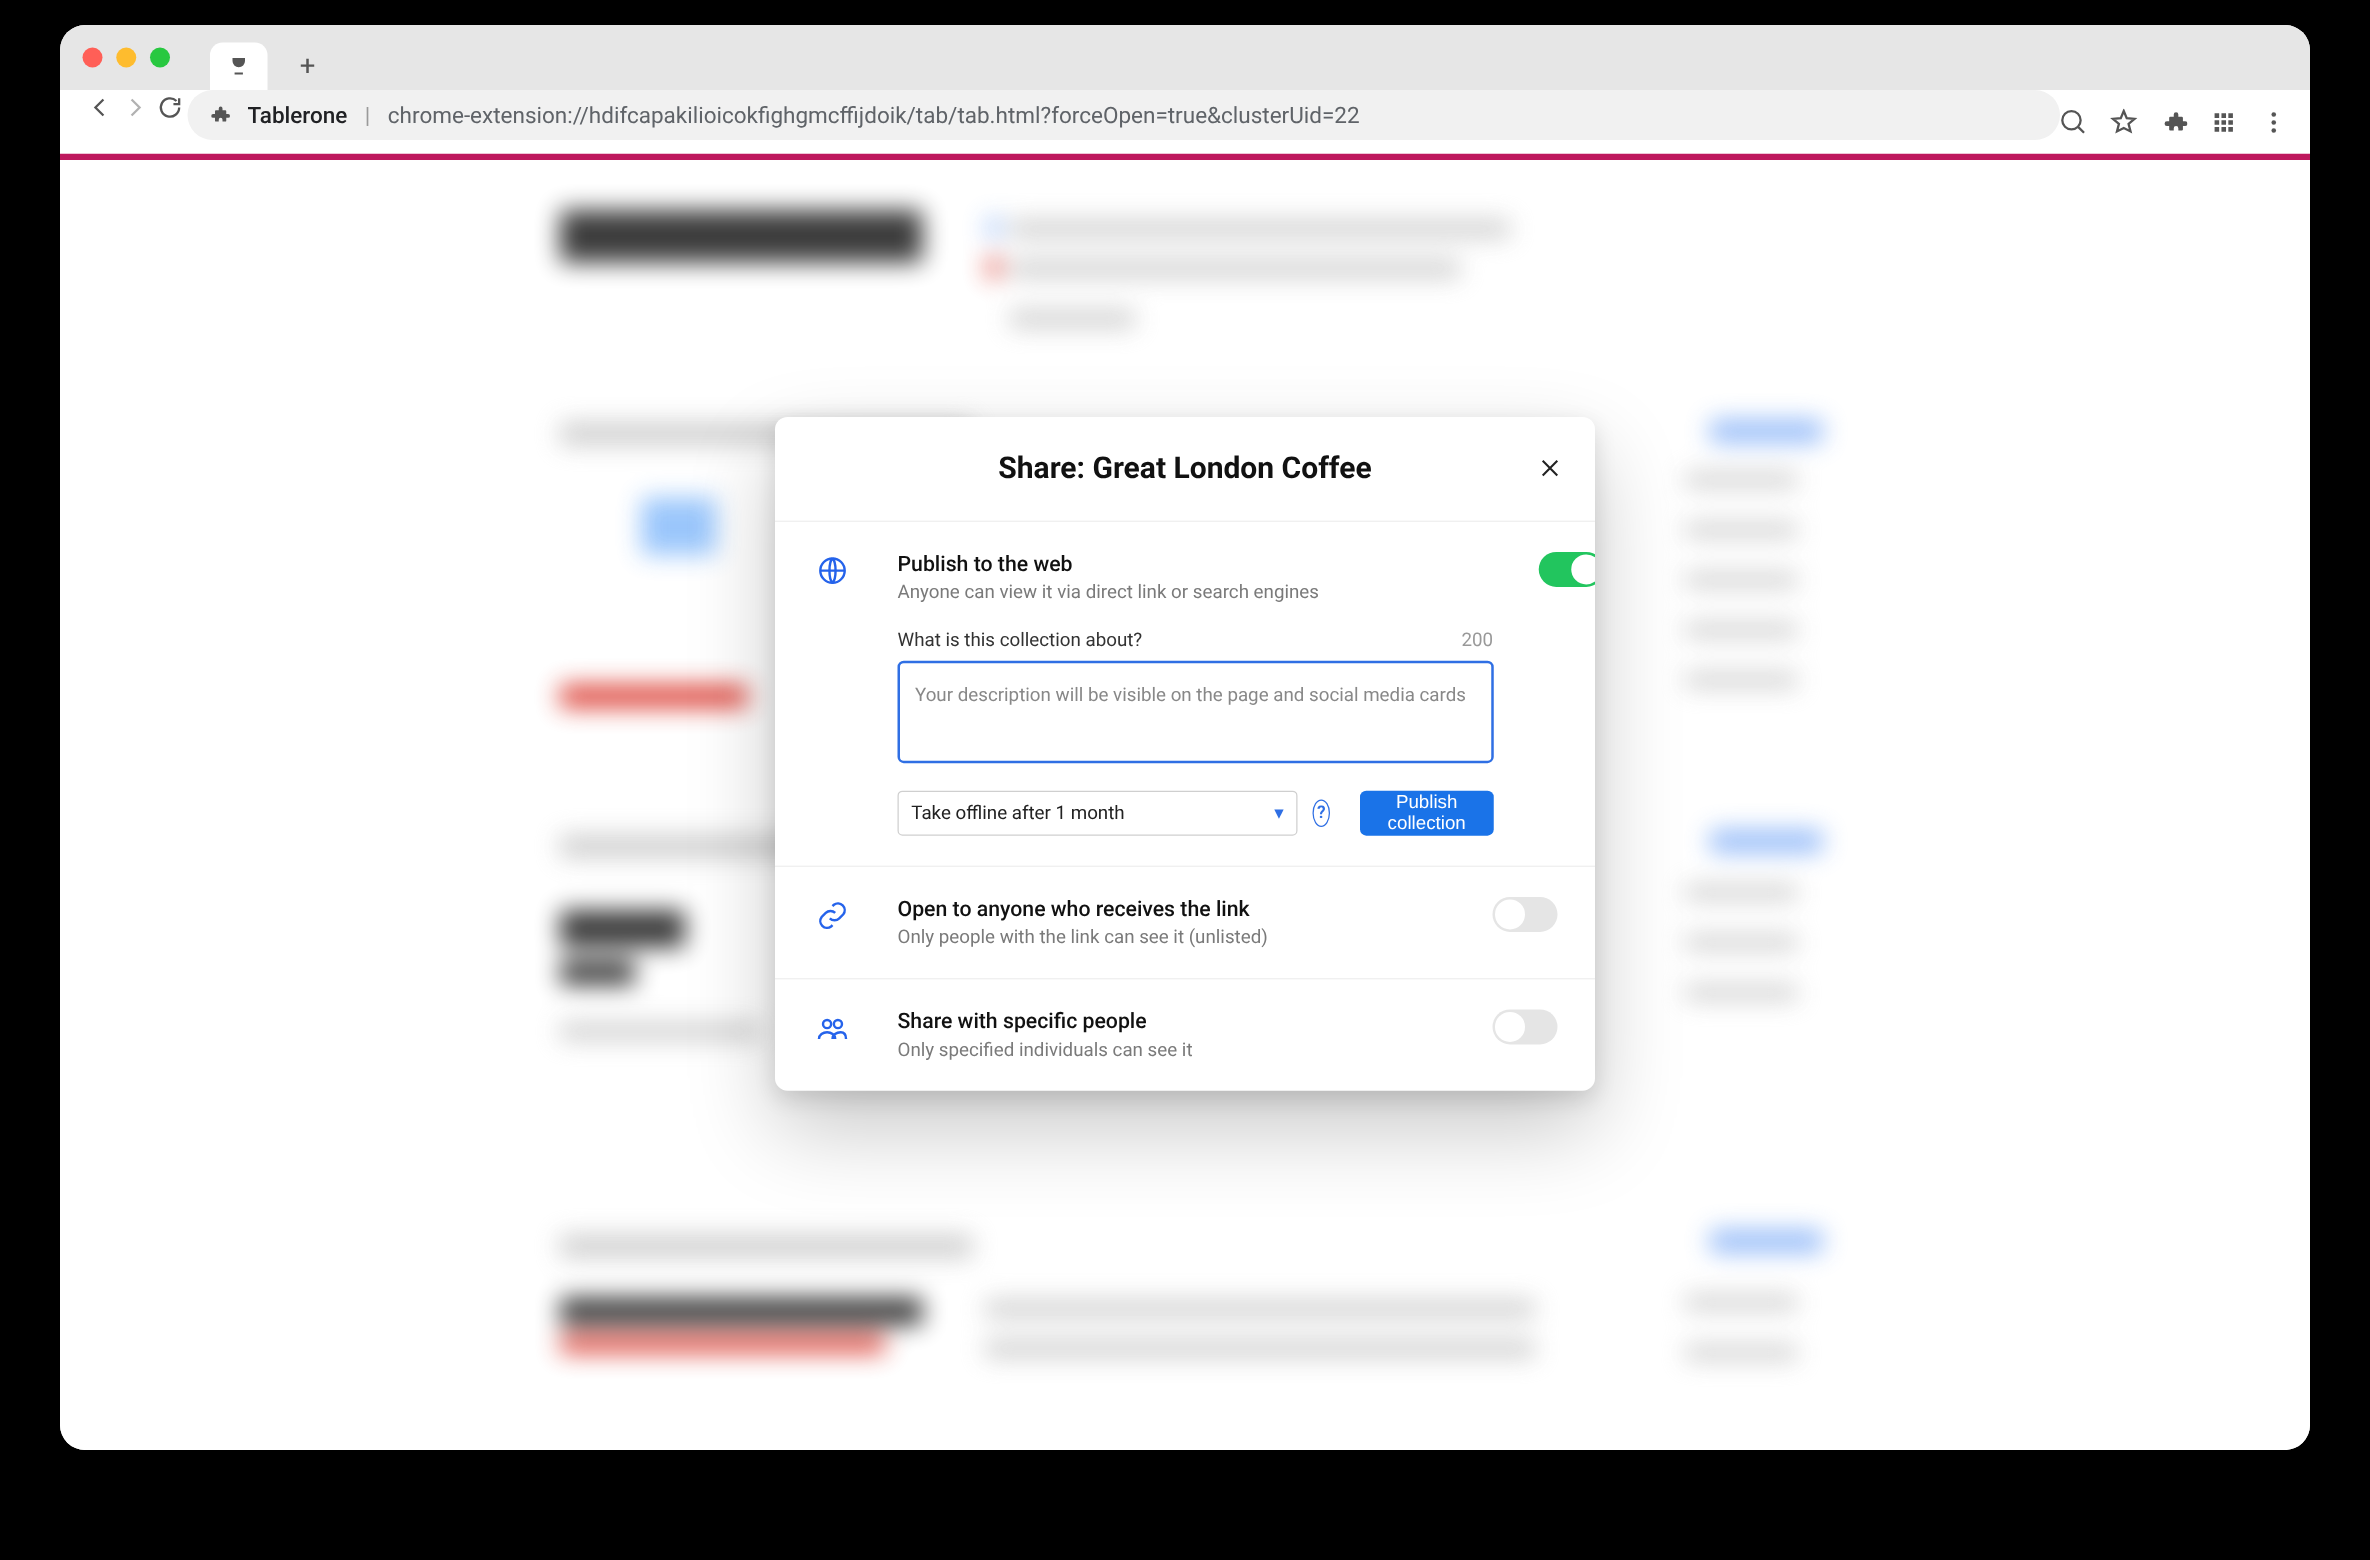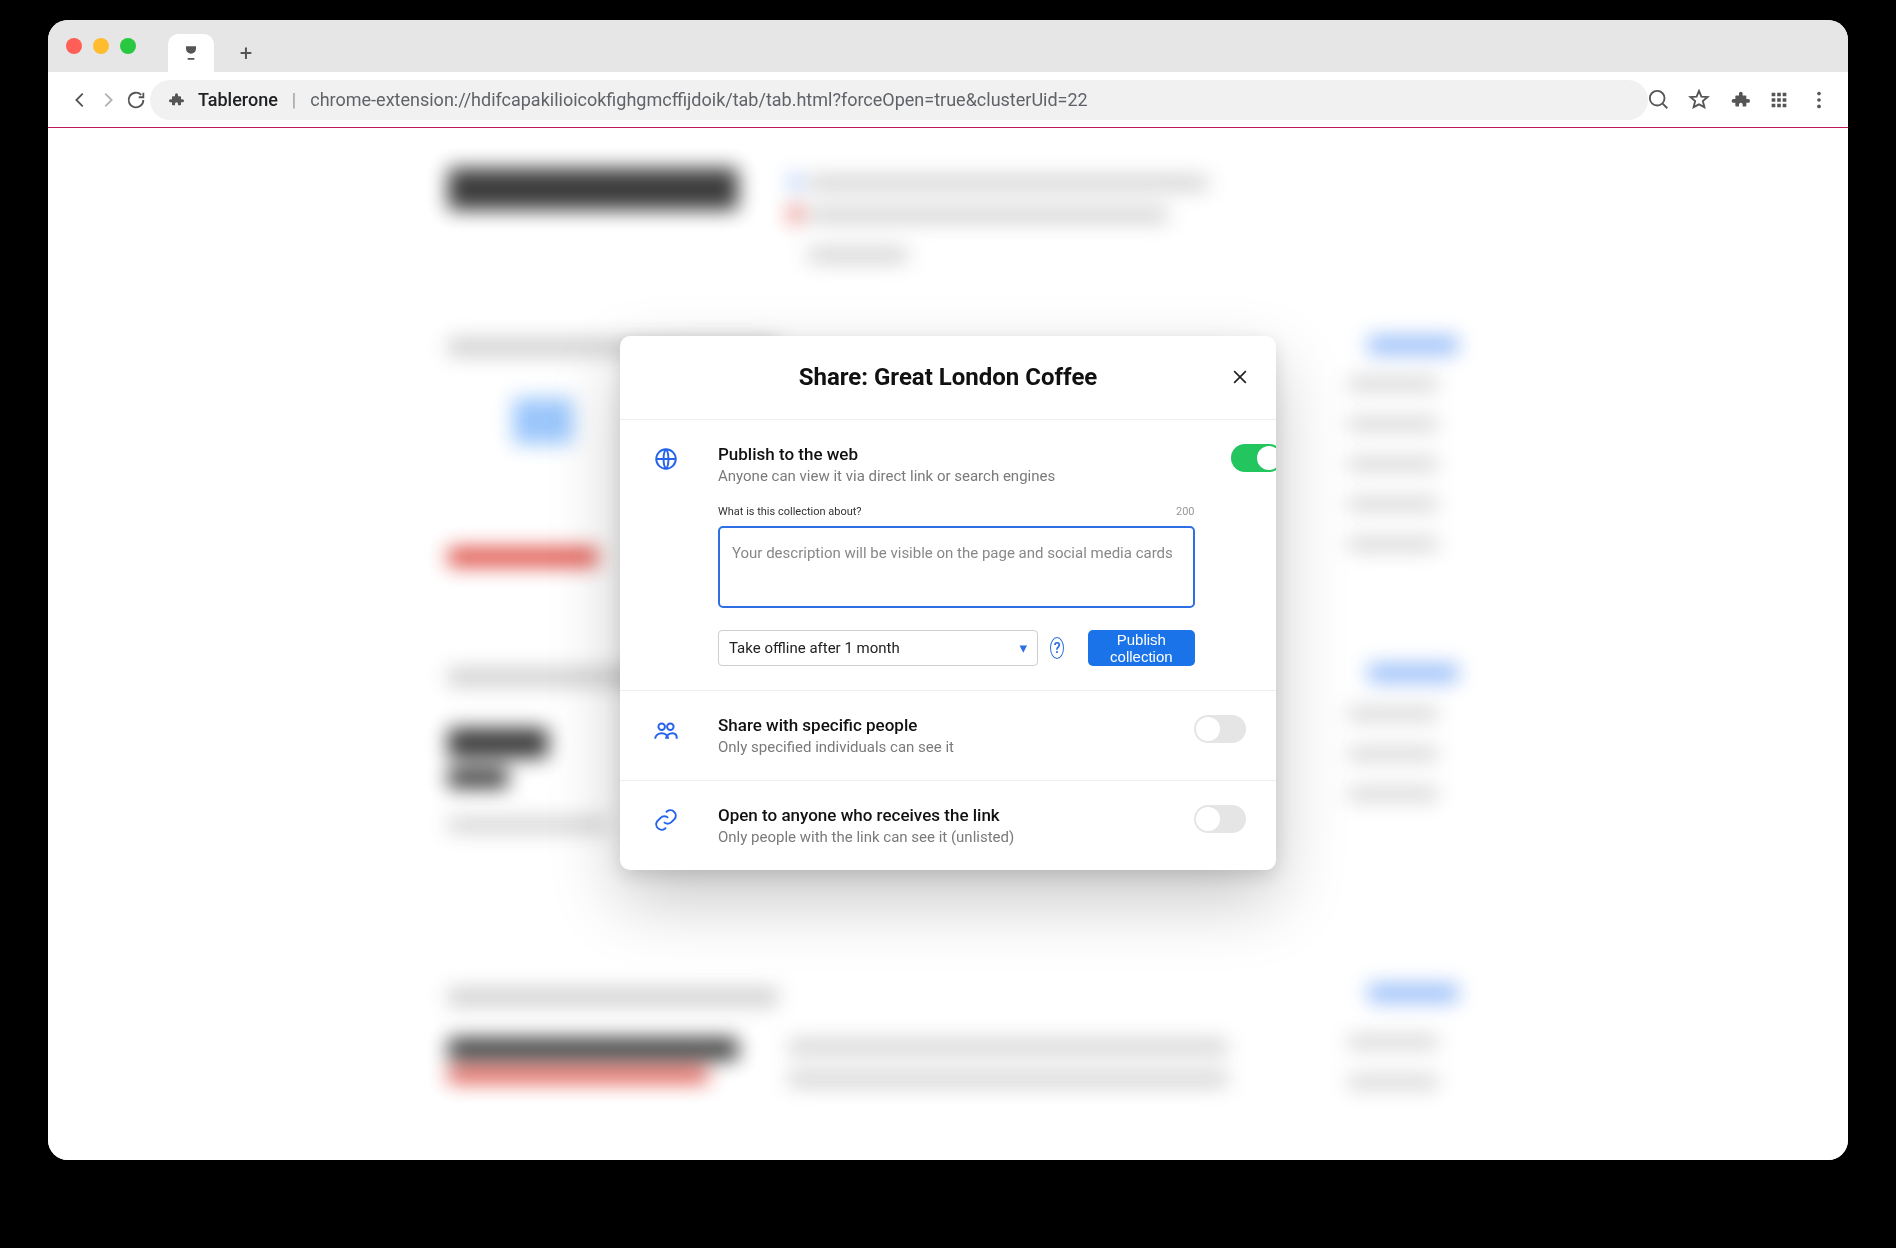--- a/index.html
+++ b/index.html
@@ -52,22 +52,22 @@
   .tab {
     width: 46px; height: 38px; background:#fff; border-top-left-radius:10px; border-top-right-radius:10px;
     display:flex; align-items:center; justify-content:center;
   }
   .tab svg{width:20px;height:20px;fill:#555}
   .newtab{width:40px;height:38px;display:flex;align-items:center;justify-content:center;color:#555;font-size:22px}
 
   
   .toolbar {
     height: 56px;
-    border-bottom: 1px solid #be185d;
-    display:flex; align-items:center; padding: 0 18px; gap: 0; background:#fff;
+    border-bottom: 5px solid #be185d;
+    display:flex; padding: 0 18px; gap: 0; background:#fff;
   }
   .tbtn{width:28px;height:28px;display:flex;align-items:center;justify-content:center;color:#444}
   .tbtn svg{width:22px;height:22px;stroke:#555;fill:none;stroke-width:2}
   .omnibox{
     flex:1; height:40px; background:#f1f1f1; border-radius:20px; display:flex; align-items:center; padding:0 16px;
     color:#4a4a4a; font-size:18px; gap:14px;
   }
   .omnibox .ext{color:#202124;font-weight:500}
   .omnibox .sep{color:#9a9a9a}
   .omnibox .url{color:#5f6368}
@@ -107,21 +107,21 @@
   .mline2{font-size:15px;color:#7a7a7a;margin-top:3px}
 
   .toggle{width:52px;height:28px;border-radius:14px;position:relative;flex:none}
   .toggle.on{background:#22c55e}
   .toggle.off{background:#e5e5e5}
   .toggle .knob{width:24px;height:24px;border-radius:50%;background:#fff;position:absolute;top:2px}
   .toggle.on .knob{right:2px}
   .toggle.off .knob{left:2px}
 
   .formarea{margin-top:20px}
-  .lblrow{display:flex;justify-content:space-between;align-items:flex-start;font-size:11px;color:#333}
+  .lblrow{display:flex;justify-content:space-between;align-items:flex-start;font-size:15px;color:#333}
   .lblrow .count{color:#999}
   .desc{
     width:100%;height:82px;margin-top:8px;border:2px solid #2f6fe4;border-radius:5px;
     padding:16px 12px;font-size:15px;color:#8b5cf6;resize:none;outline:none;font-family:inherit;
   }
   .desc::placeholder{color:#888}
   .controls{display:flex;align-items:center;gap:12px;margin-top:18px}
   .select{
     flex:none;width:320px;height:36px;border:1px solid #cfcfcf;border-radius:4px;display:flex;align-items:center;
     justify-content:space-between;padding:0 10px;font-size:15px;color:#222;background:#fff
@@ -278,47 +278,47 @@
             </div>
           </div>
           <div class="toggle on">
               <div class="knob"></div>
             </div>
         </div>
 
         <div class="msection">
           <div class="micon">
             <svg viewBox="0 0 24 24">
+                <path d="M10 14a5 5 0 0 0 7 0l3-3a5 5 0 0 0-7-7l-1 1"></path>
+                <path d="M14 10a5 5 0 0 0-7 0l-3 3a5 5 0 0 0 7 7l1-1"></path>
+              </svg>
+          </div>
+          <div class="mbody">
+            <div class="mline1">Open to anyone who receives the link</div>
+            <div class="mline2">Only people with the link can see it (unlisted)</div>
+          </div>
+          <div class="toggle off">
+              <div class="knob"></div>
+            </div>
+        </div>
+
+        <div class="msection">
+          <div class="micon">
+            <svg viewBox="0 0 24 24">
                 <circle cx="8" cy="9" r="3"></circle>
                 <circle cx="16" cy="9" r="3"></circle>
                 <path d="M2 20c0-3 3-5 6-5s6 2 6 5M12 20c0-3 3-5 6-5s4 2 4 5"></path>
               </svg>
           </div>
           <div class="mbody">
             <div class="mline1">Share with specific people</div>
             <div class="mline2">Only specified individuals can see it</div>
           </div>
           <div class="toggle off">
               <div class="knob"></div>
             </div>
         </div>
 
-        <div class="msection">
-          <div class="micon">
-            <svg viewBox="0 0 24 24">
-                <path d="M10 14a5 5 0 0 0 7 0l3-3a5 5 0 0 0-7-7l-1 1"></path>
-                <path d="M14 10a5 5 0 0 0-7 0l-3 3a5 5 0 0 0 7 7l1-1"></path>
-              </svg>
-          </div>
-          <div class="mbody">
-            <div class="mline1">Open to anyone who receives the link</div>
-            <div class="mline2">Only people with the link can see it (unlisted)</div>
-          </div>
-          <div class="toggle off">
-              <div class="knob"></div>
-            </div>
-        </div>
-
       </div>
     </div>
 
   </div>
 </div>
 
 </body></html>

